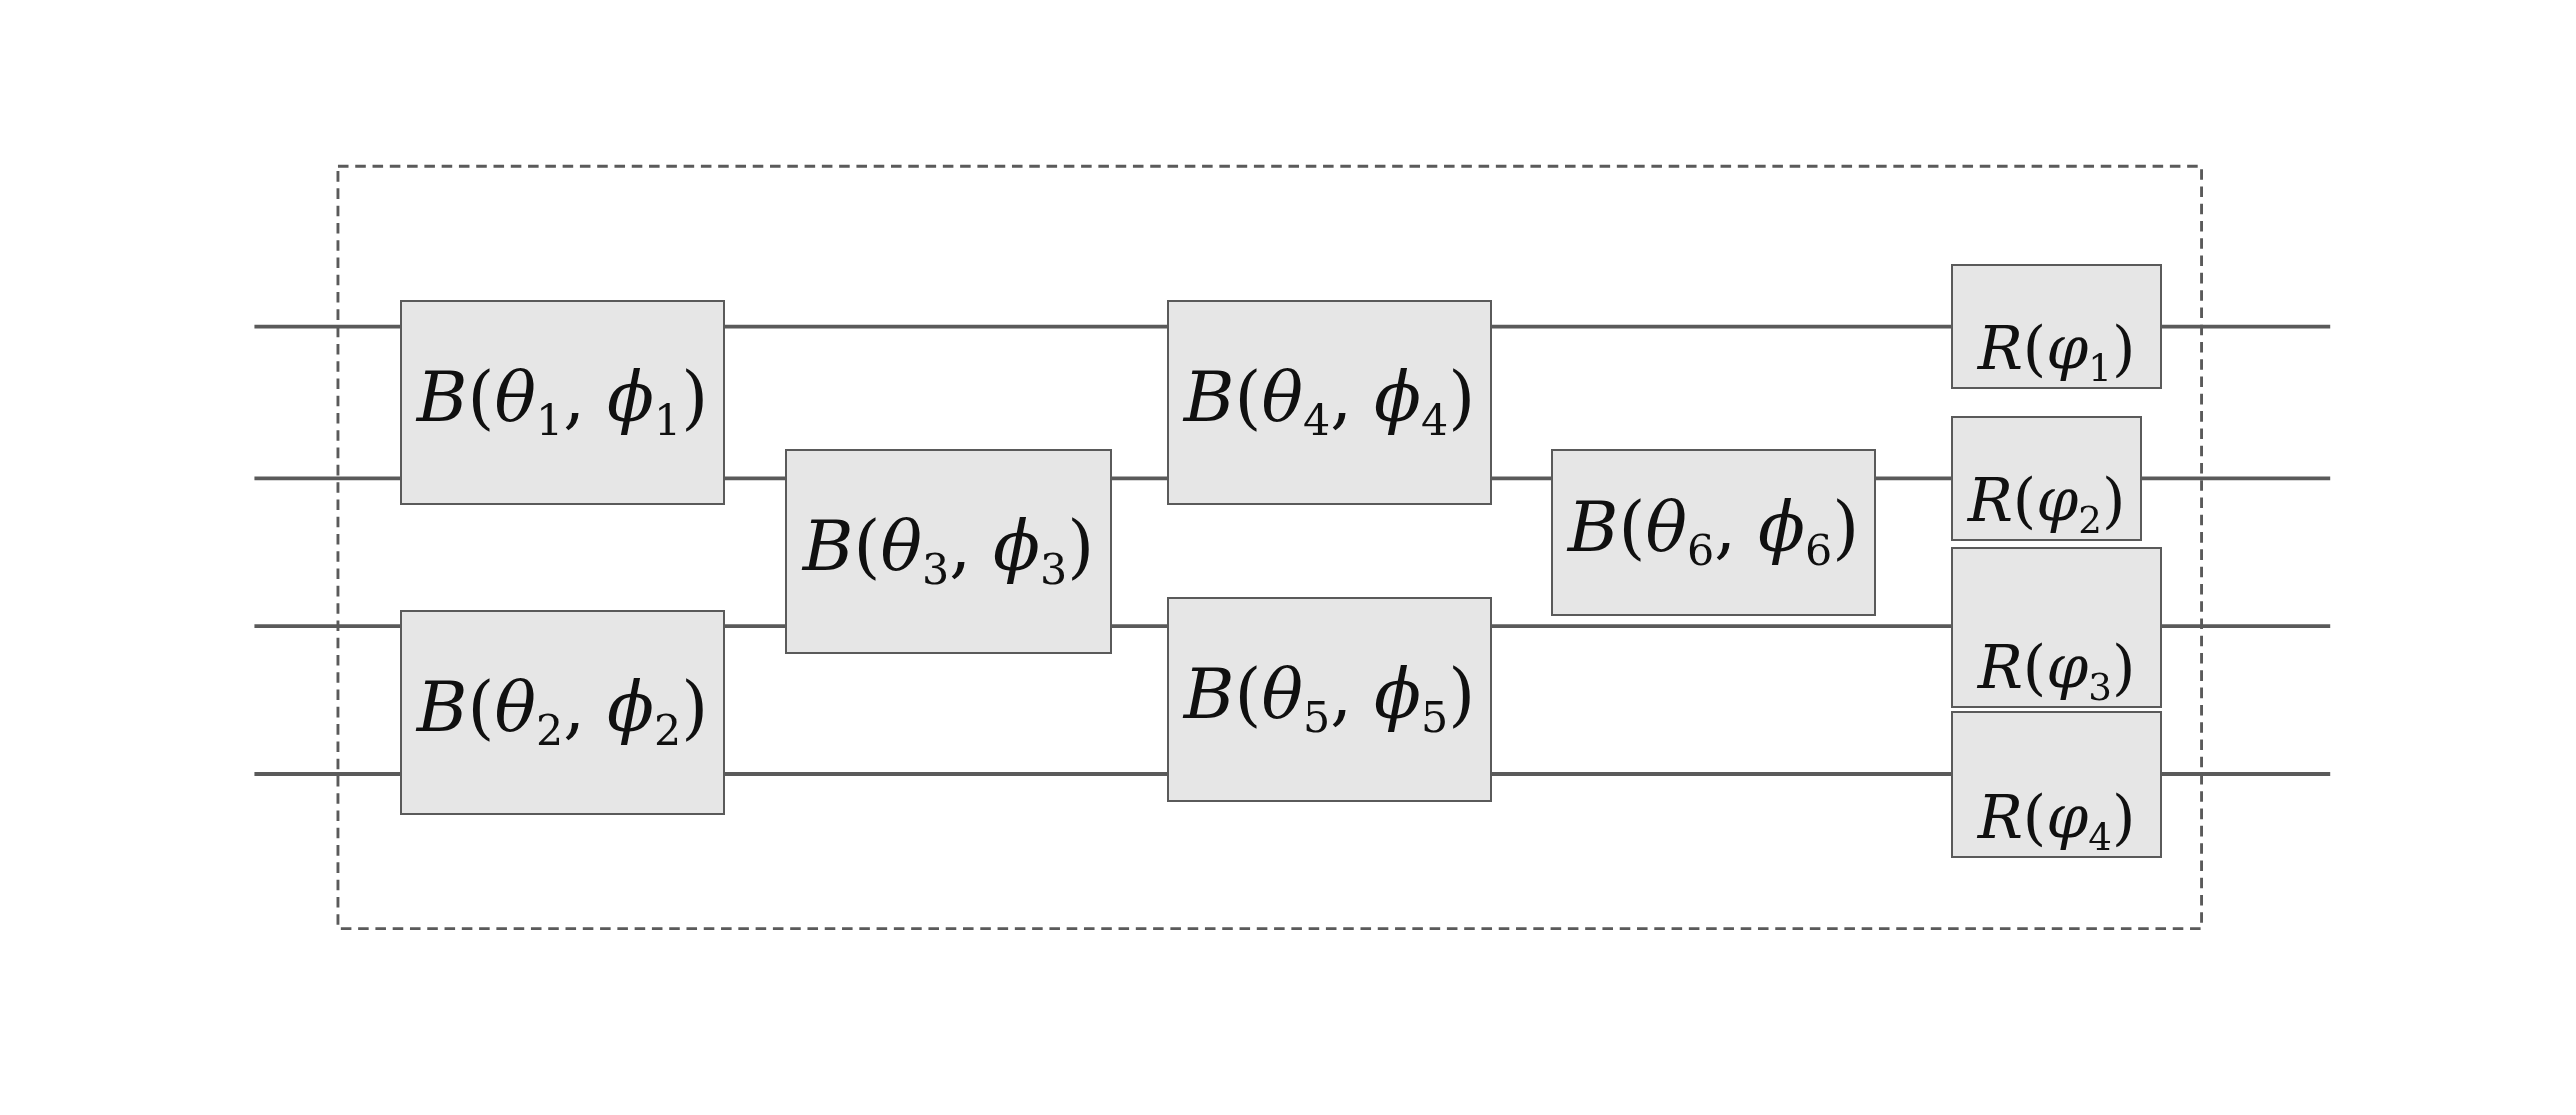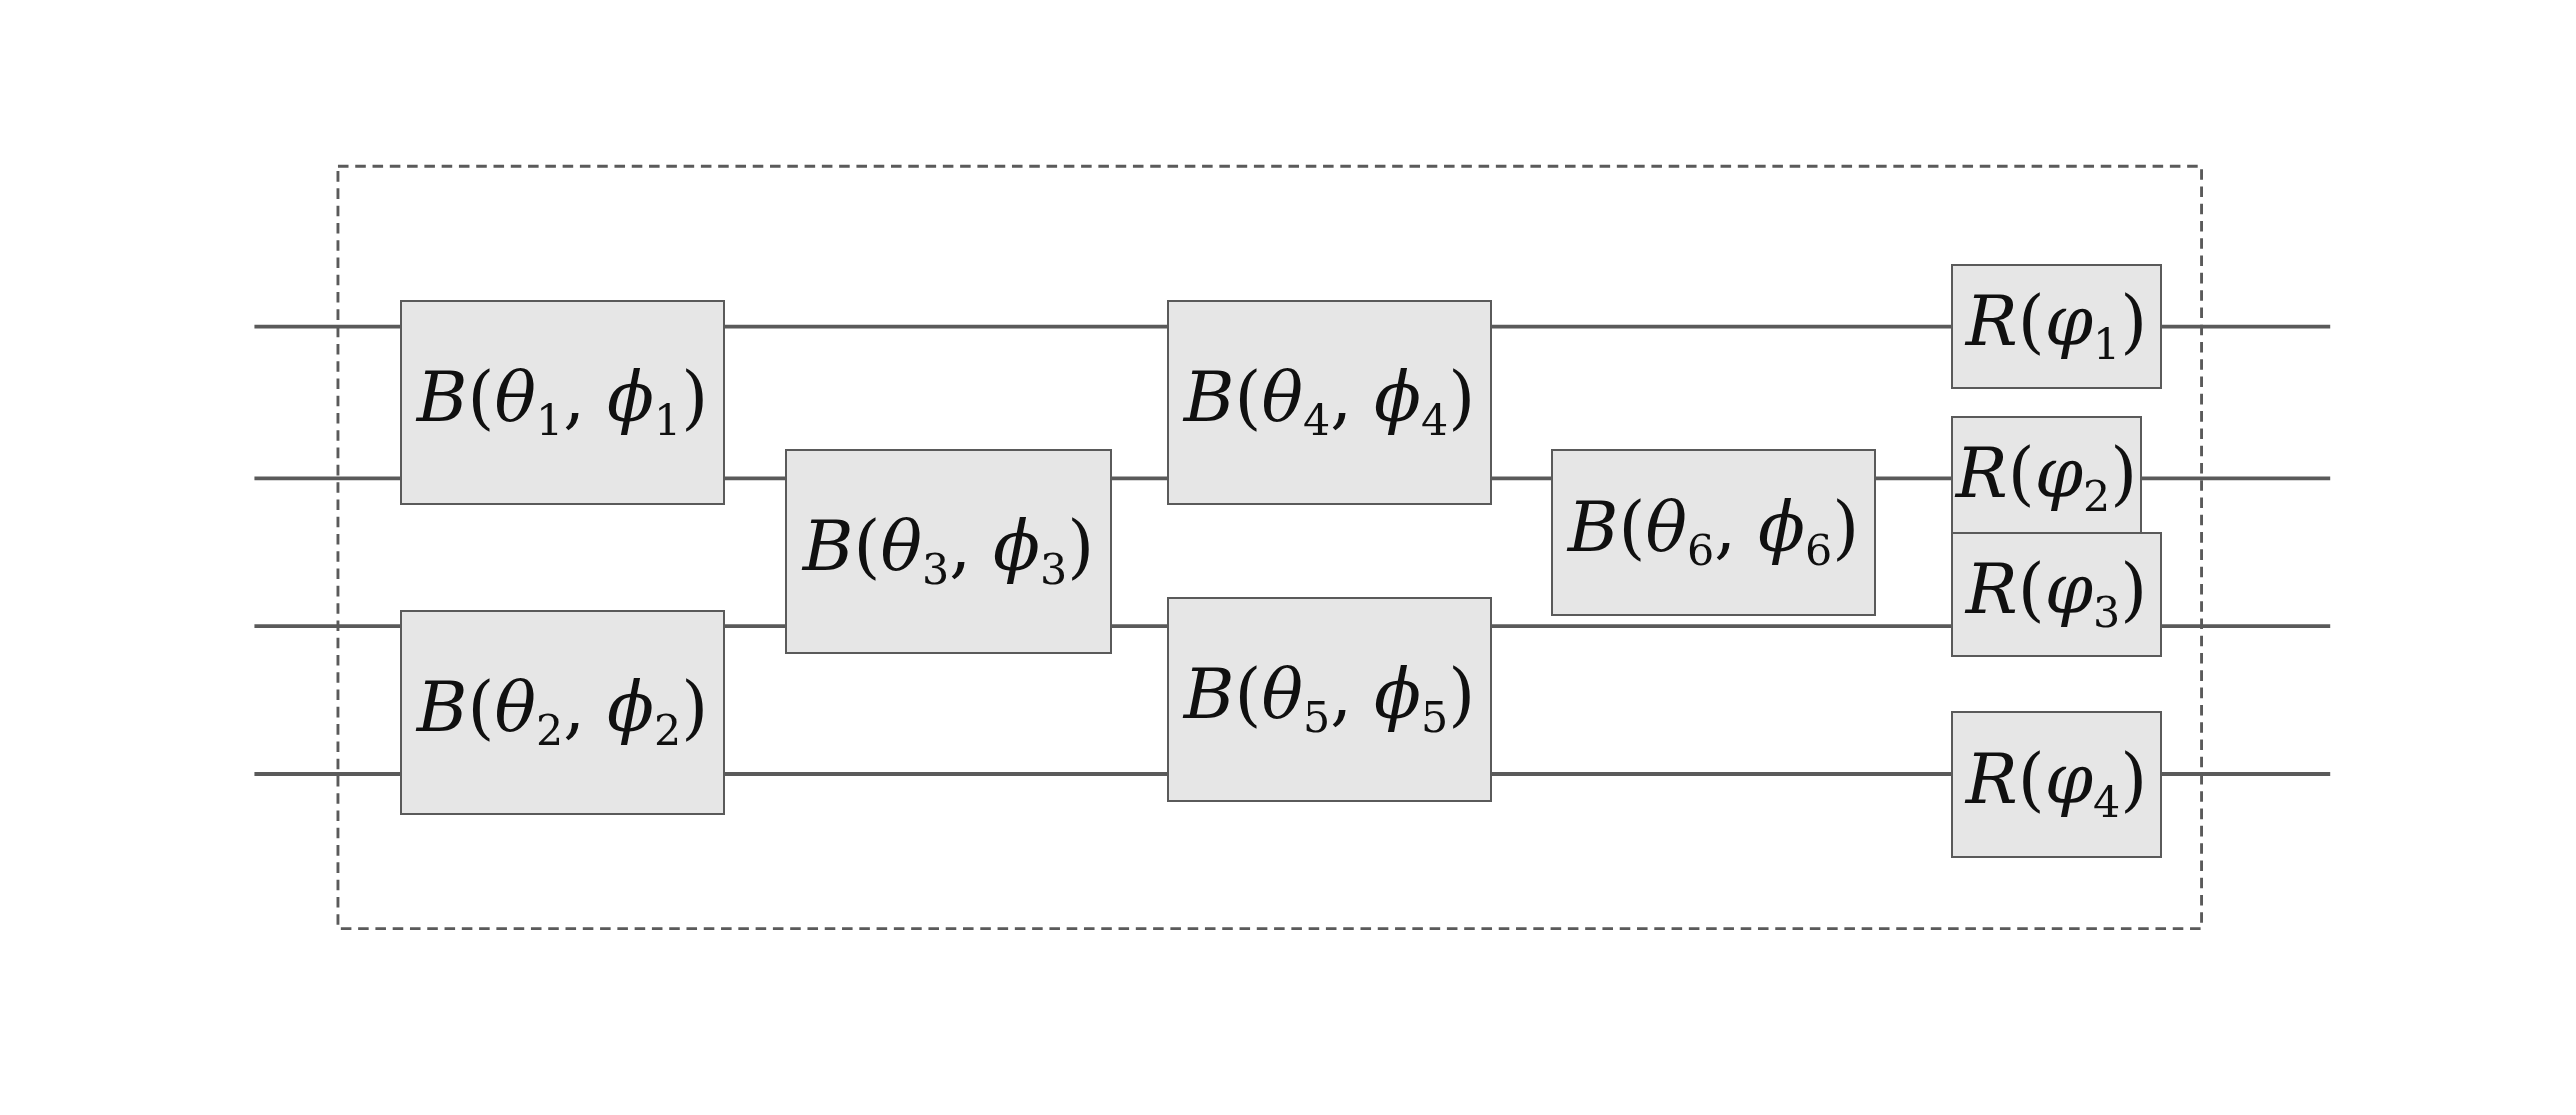--- a/index.html
+++ b/index.html
@@ -16,21 +16,21 @@
     position:absolute;
     box-sizing:border-box;
     background:#e6e6e6;
     border:2.9px solid #5a5a5a;
     display:flex;
     align-items:center;
     justify-content:center;
     color:#101010;
   }
   .bgate{font-size:69px;}
-  .rgate{font-size:69px;}
+  .rgate{font-size:60px;align-items:flex-end;}
   .lbl{white-space:nowrap;line-height:1;}
   .v{font-style:italic;}
   .rm{font-style:normal;}
   sub.idx{
     font-style:normal;
     font-size:0.62em;
     line-height:1;
     vertical-align:-0.32em;
   }
 </style>
@@ -72,21 +72,21 @@
   </div>
 
   <div class="gate rgate" style="left:1951px;top:264px;width:211px;height:125px">
     <span class="lbl"><span class="v">R</span><span class="rm">(</span><span class="v">φ</span><sub class="idx">1</sub><span class="rm">)</span></span>
   </div>
 
   <div class="gate rgate" style="left:1951px;top:416px;width:191px;height:125px">
     <span class="lbl"><span class="v">R</span><span class="rm">(</span><span class="v">φ</span><sub class="idx">2</sub><span class="rm">)</span></span>
   </div>
 
-  <div class="gate rgate" style="left:1951px;top:532px;width:211px;height:125px">
+  <div class="gate rgate" style="left:1951px;top:547px;width:211px;height:161px">
     <span class="lbl"><span class="v">R</span><span class="rm">(</span><span class="v">φ</span><sub class="idx">3</sub><span class="rm">)</span></span>
   </div>
 
   <div class="gate rgate" style="left:1951px;top:711px;width:211px;height:147px">
     <span class="lbl"><span class="v">R</span><span class="rm">(</span><span class="v">φ</span><sub class="idx">4</sub><span class="rm">)</span></span>
   </div>
 
 </div>
 
 

